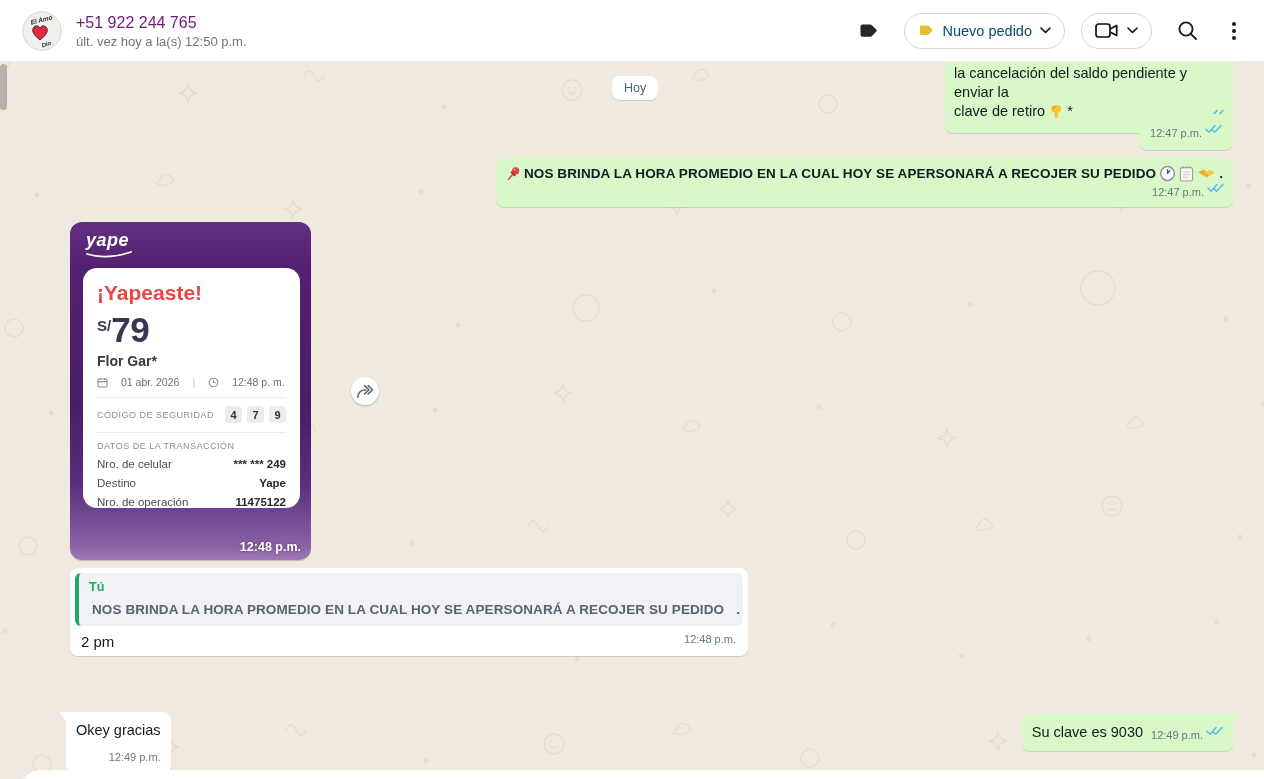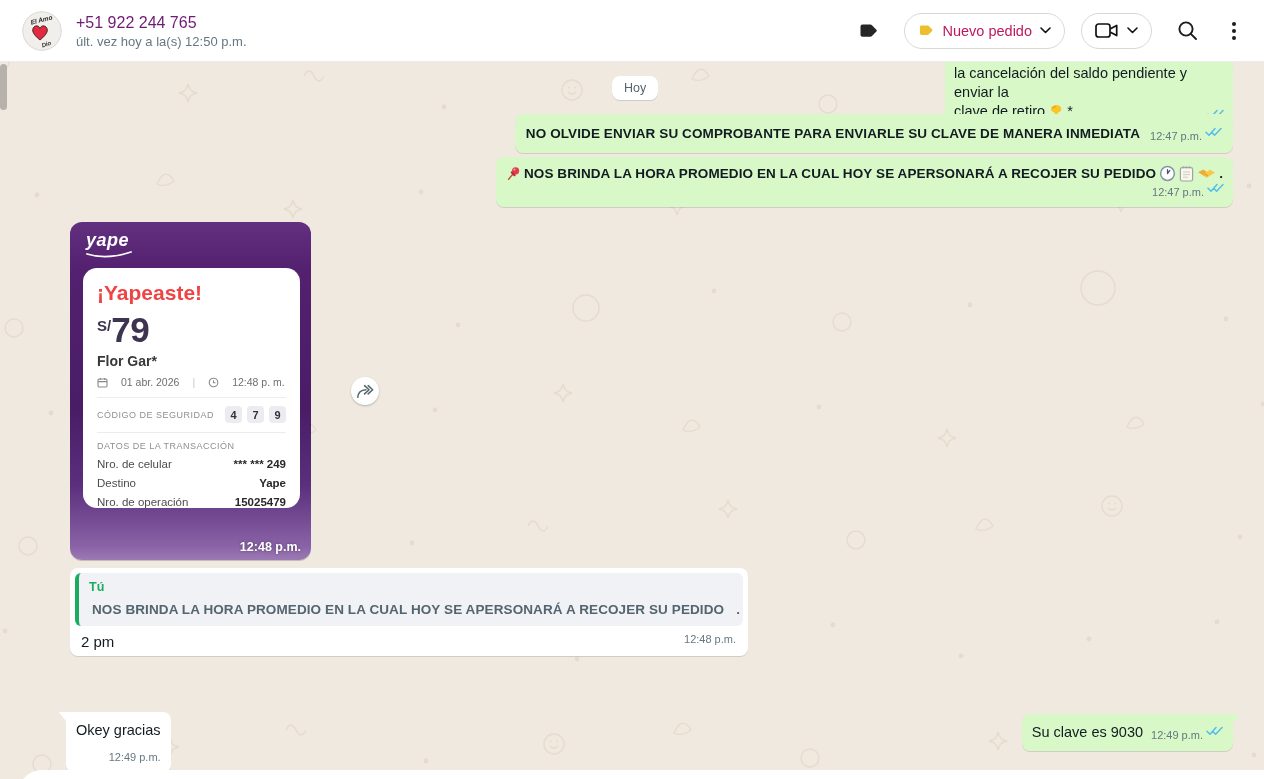--- a/index.html
+++ b/index.html
@@ -13,21 +13,21 @@
   .avatar { width:40px; height:40px; border-radius:50%; overflow:hidden; flex:0 0 40px;
             margin-right:14px; cursor:pointer; }
   .h-info { display:flex; flex-direction:column; justify-content:center; cursor:pointer; }
   .h-title { font-size:16px; color:#701a75; line-height:19px; }
   .h-sub { font-size:13px; color:#667781; margin-top:2px; }
   .h-actions { margin-left:auto; display:flex; align-items:center; gap:16px; }
   .icon-btn { width:38px; height:38px; border-radius:50%; display:flex; align-items:center;
               justify-content:center; cursor:pointer; }
   .pill { height:36px; border:1px solid #d8d8d8; border-radius:18px; display:flex;
           align-items:center; gap:8px; padding:0 13px; cursor:pointer; background:#fff; }
-  .pill-label { font-size:14.5px; color:#be185d; }
+  .pill-label { font-size:14.5px; color:#0c4a6e; }
 
   
   #doodles { position:absolute; top:62px; left:0; width:1264px; height:717px; z-index:0; }
   .msg { position:absolute; z-index:1; border-radius:8px;
          box-shadow:0 1px .5px rgba(11,20,26,.13); font-size:14.5px; line-height:19px; }
   .out { background:#d8f8c7; }
   .in  { background:#ffffff; }
   .meta { font-size:11px; color:#667781; display:inline-flex; gap:3px;
           white-space:nowrap; }
   .meta-abs { position:absolute; right:9px; bottom:5px; }
@@ -249,21 +249,20 @@
     <svg width="17" height="10" viewBox="0 0 17 10">
       <path d="M1 5.2 l3 3 L10 1.6 M6.6 5.2 l3 3 L16 1.6" stroke="#53bdeb" stroke-width="1.5" fill="none" stroke-linecap="round" stroke-linejoin="round"></path>
     </svg>
   </span>
 </div>
 
 <div class="date-chip">Hoy</div>
 
 <div class="msg out" style="right:31px; top:114px; padding:10px 11px;">
   <div class="bubble-row">
-    <span class="bold-txt">NO OLVIDE ENVIAR SU COMPROBANTE PARA ENVIARLE SU CLAVE DE MANERA INMEDIATA</span>
     <span class="meta" style="margin-bottom:-3px;">
       <span>12:47 p.m.</span>
       <svg width="17" height="10" viewBox="0 0 17 10">
         <path d="M1 5.2 l3 3 L10 1.6 M6.6 5.2 l3 3 L16 1.6" stroke="#53bdeb" stroke-width="1.5" fill="none" stroke-linecap="round" stroke-linejoin="round"></path>
       </svg>
     </span>
   </div>
 </div>
 
 <div class="msg out" style="right:31px; top:157px; padding:7px 10px 24px;">
@@ -340,21 +339,21 @@
     <div class="y-tx-row">
       <span class="y-tx-label">Nro. de celular</span>
       <span class="y-tx-value">*** *** 249</span>
     </div>
     <div class="y-tx-row">
       <span class="y-tx-label">Destino</span>
       <span class="y-tx-value">Yape</span>
     </div>
     <div class="y-tx-row">
       <span class="y-tx-label">Nro. de operación</span>
-      <span class="y-tx-value">15025479</span>
+      <span class="y-tx-value">11475122</span>
     </div>
   </div>
   <span class="img-time">12:48 p.m.</span>
 </div>
 
 <div class="fwd-btn">
   <svg width="18" height="15" viewBox="0 0 20 16">
     <path d="M2 14.5 C2.4 8.6 6 6.2 11 6" stroke="#54656f" stroke-width="1.7" fill="none" stroke-linecap="round"></path>
     <path d="M9.5 1.5 L14.5 6.1 L9.5 10.7" stroke="#54656f" stroke-width="1.7" fill="none" stroke-linecap="round" stroke-linejoin="round"></path>
     <path d="M13.5 1.5 L18.5 6.1 L13.5 10.7" stroke="#54656f" stroke-width="1.7" fill="none" stroke-linecap="round" stroke-linejoin="round"></path>

